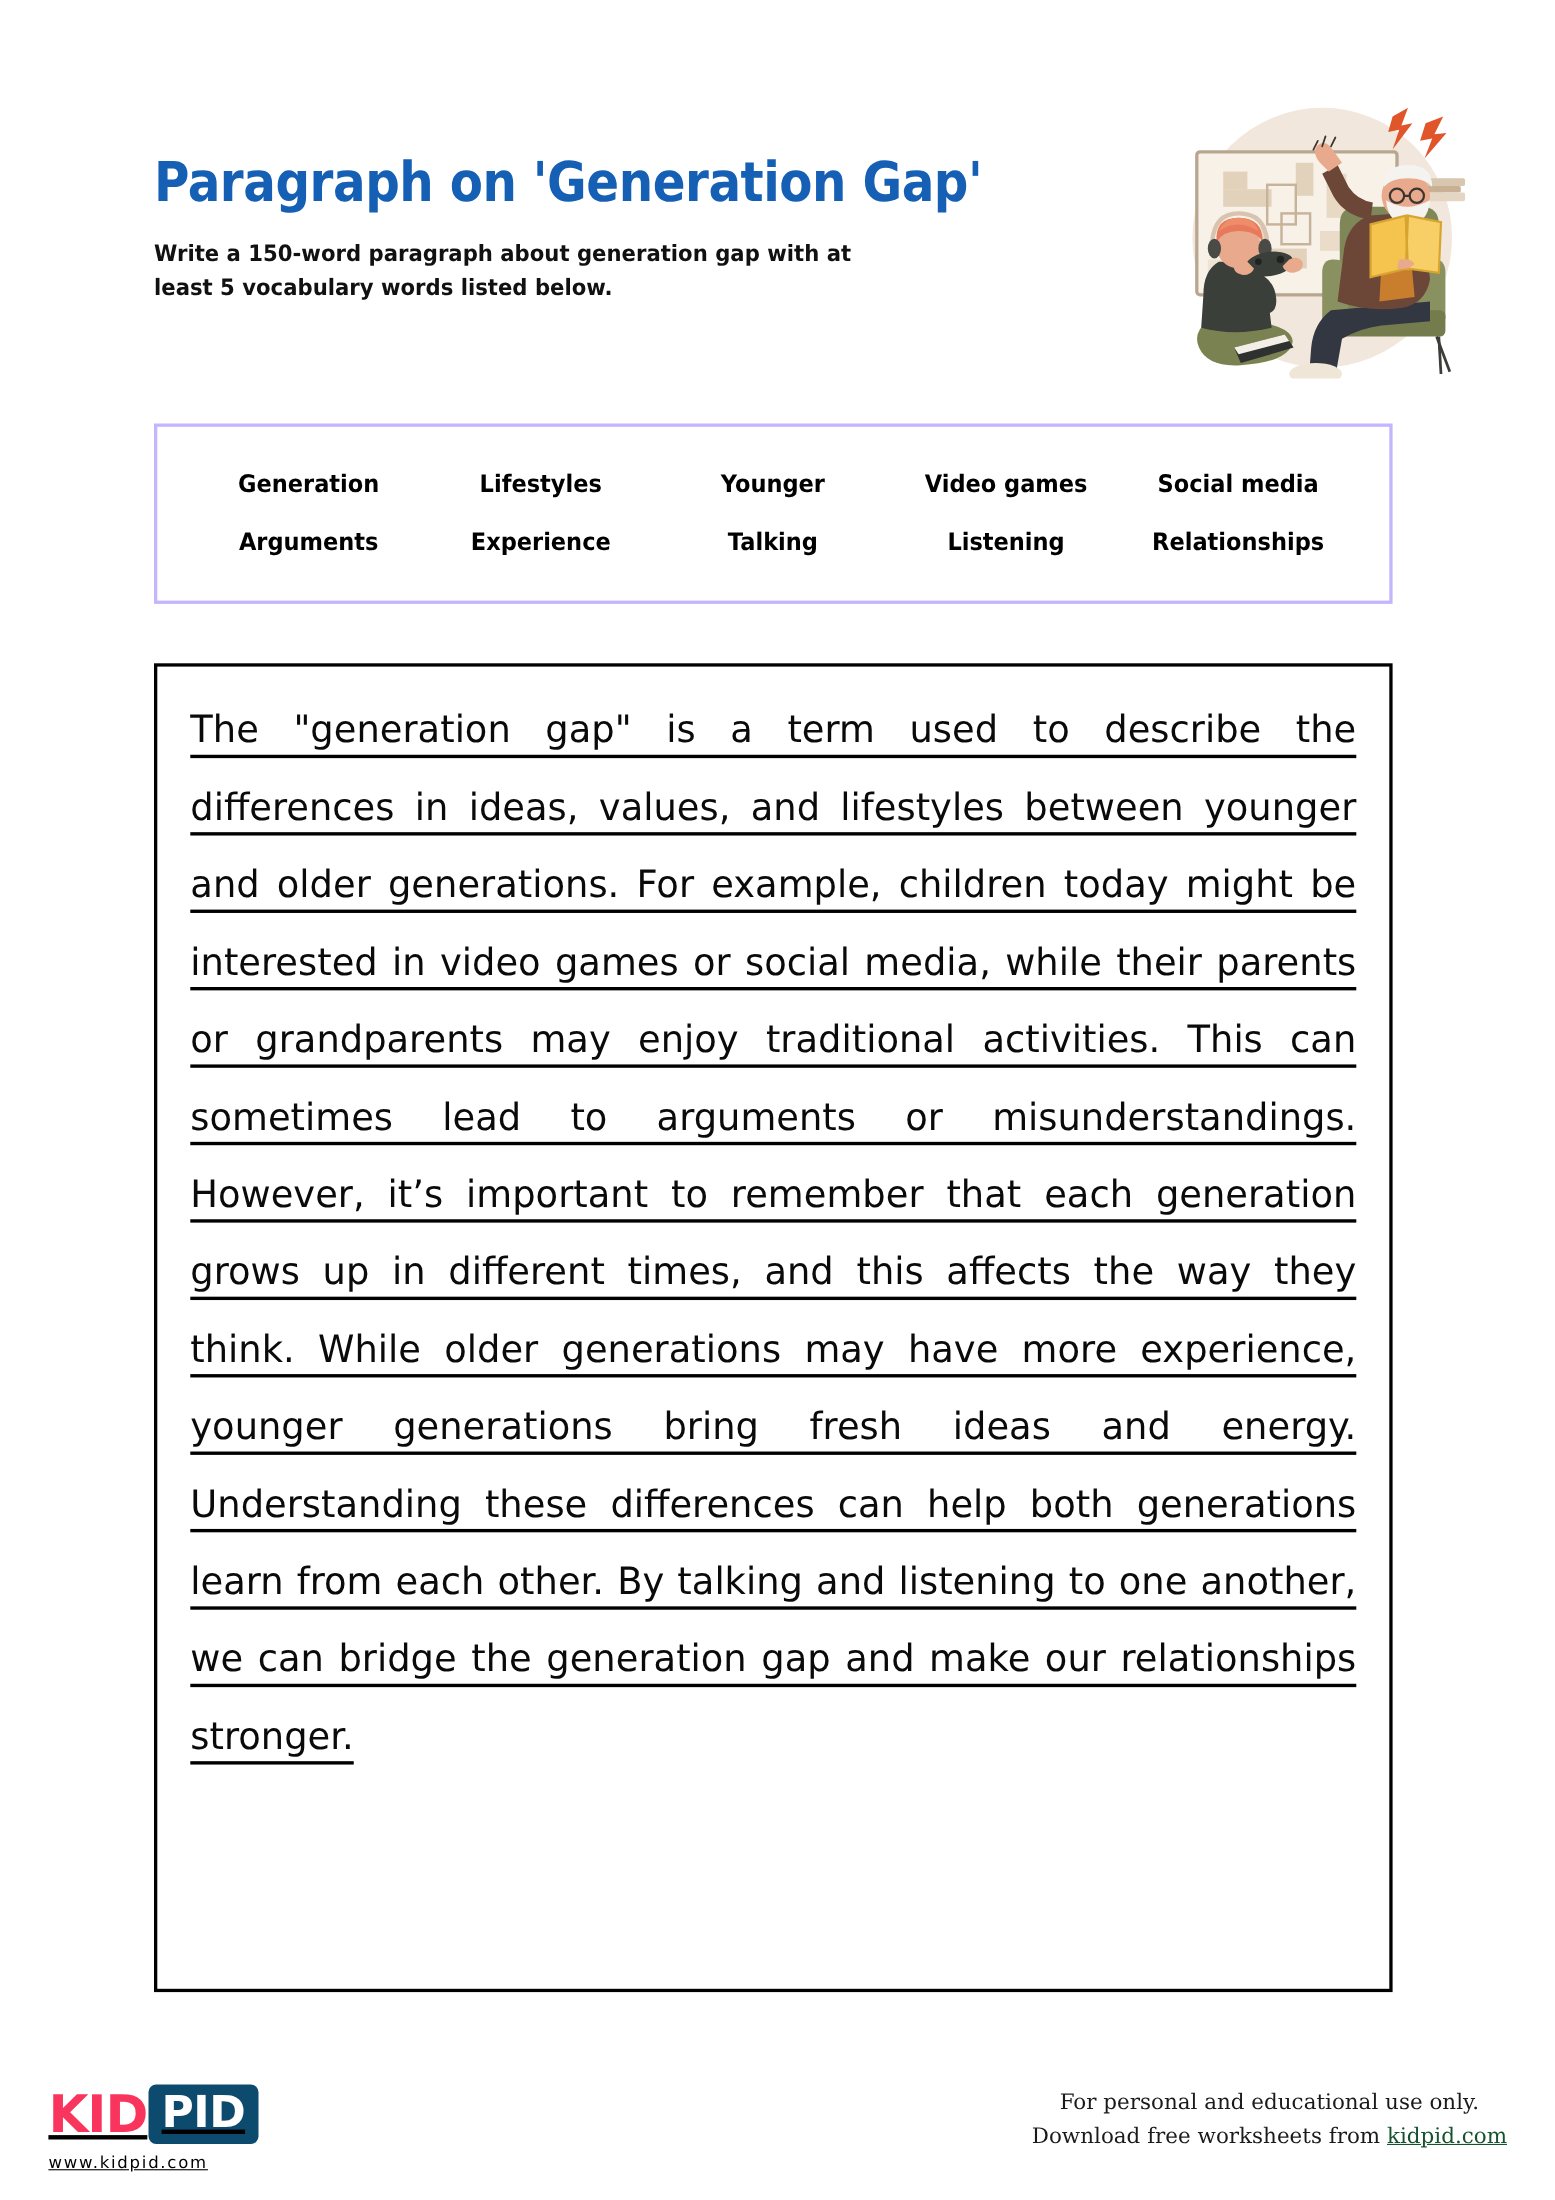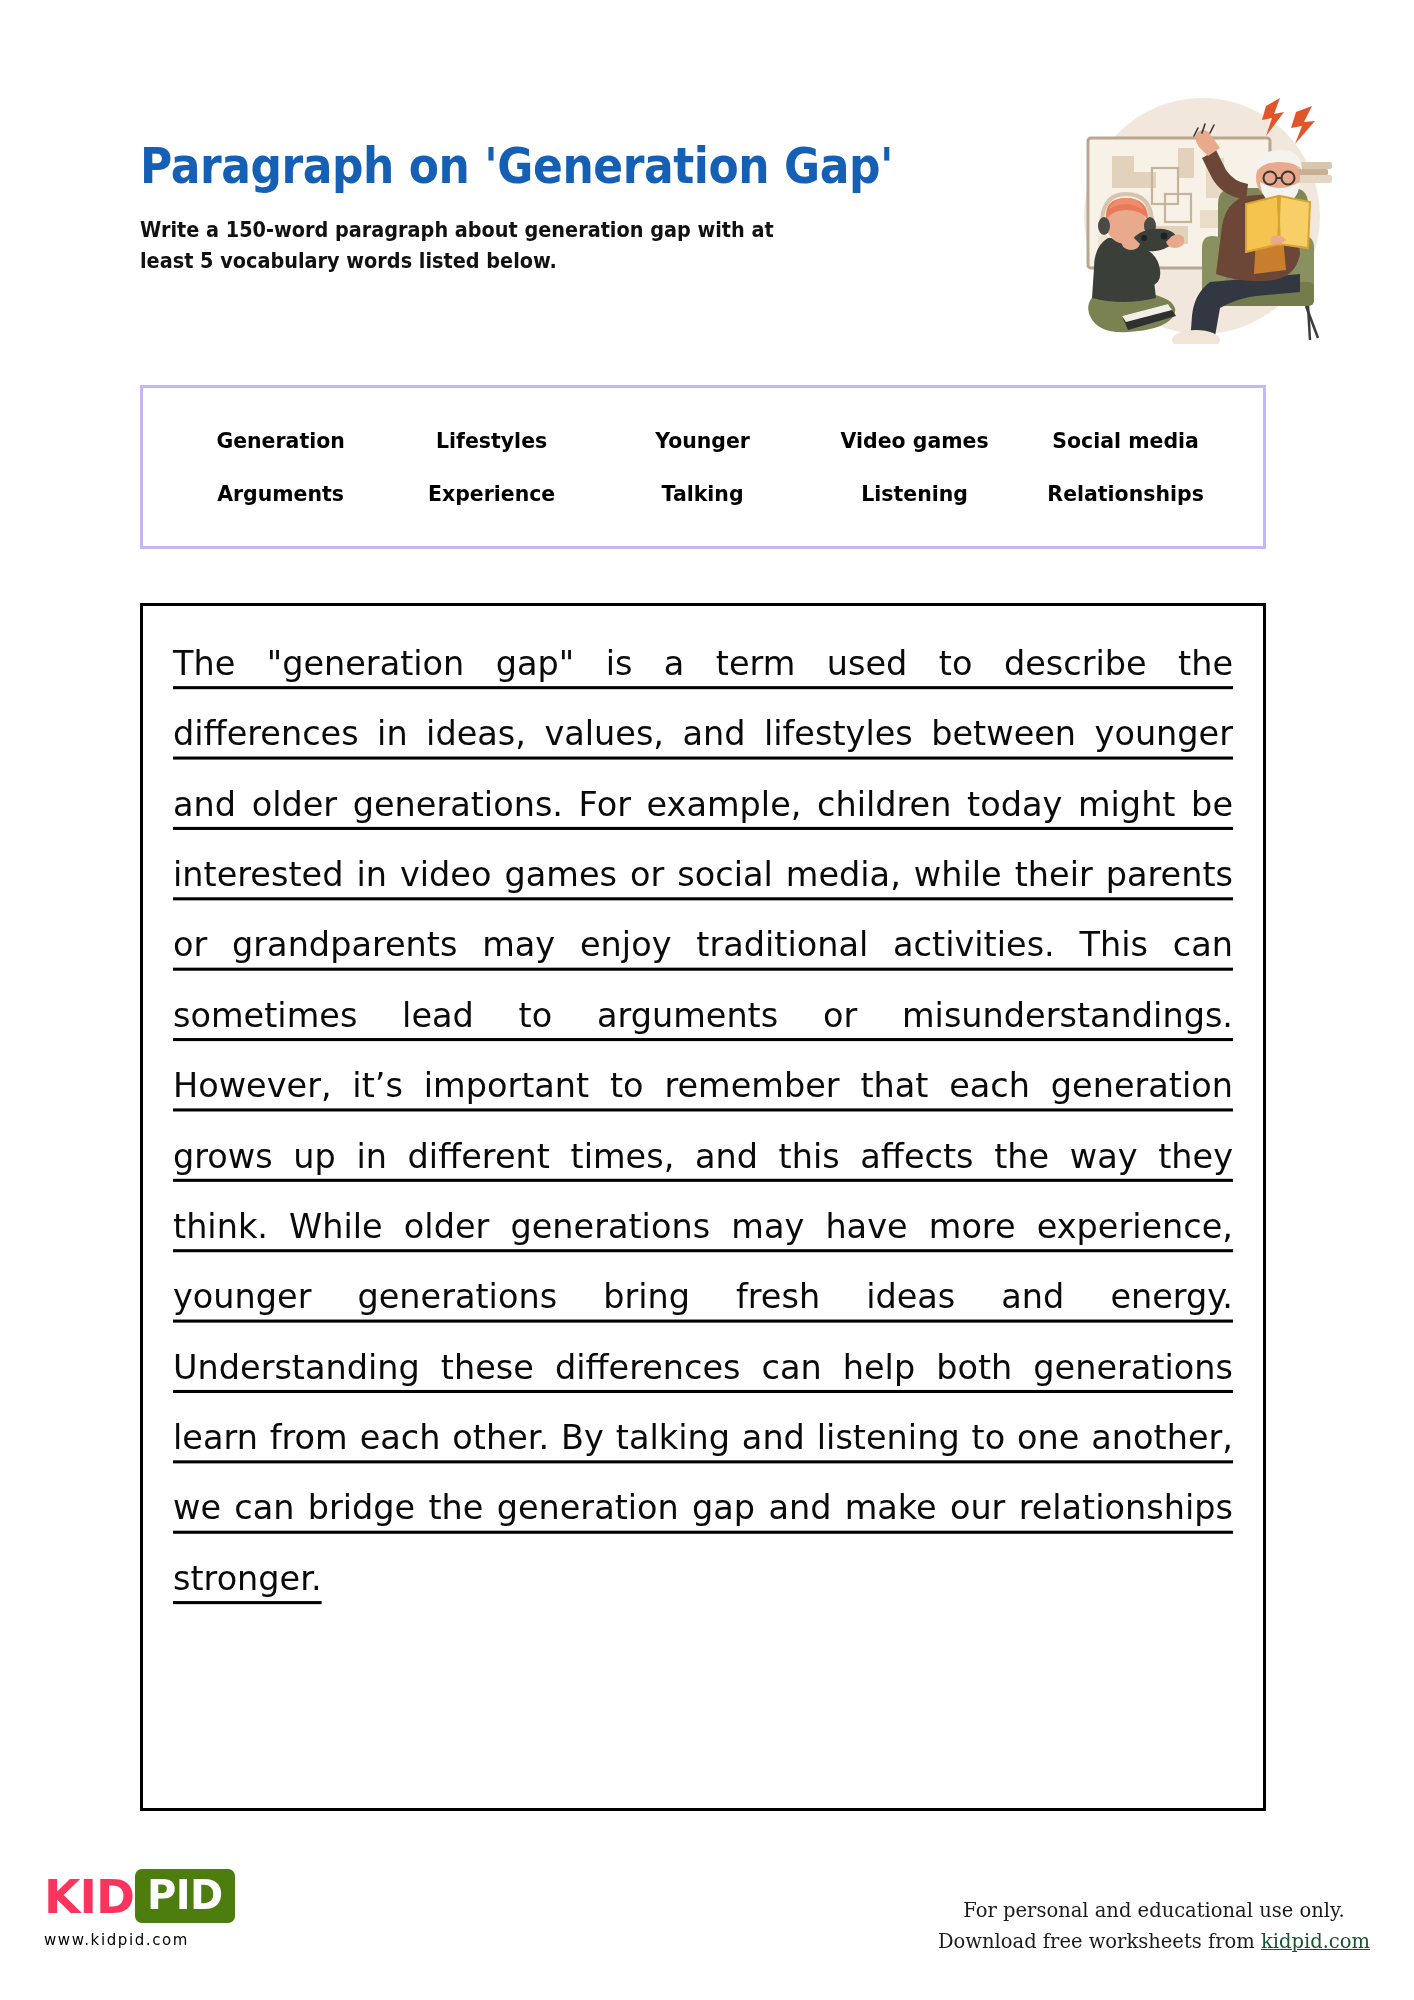--- a/index.html
+++ b/index.html
@@ -126,38 +126,39 @@
   .footer {
     position: absolute;
     left: 0;
     right: 0;
     bottom: 0;
     height: 150px;
   }
   .logo-wrap {
     position: absolute;
     left: 44px;
-    bottom: 51px;
+    bottom: 25px;
     width: 330px;
+    text-decoration: underline;
   }
   .logo-mark {
     display: flex;
     align-items: center;
     height: 54px;
   }
   .logo-kid {
     font-family: "DejaVu Sans", sans-serif;
     font-weight: 700;
     font-size: 47px;
     color: #f9355e;
     letter-spacing: -1px;
     line-height: 1;
   }
   .logo-pid {
-    background: #4d7c0f;
+    background: #0c4a6e;
     color: #ffffff;
     font-family: "DejaVu Sans", sans-serif;
     font-weight: 700;
     font-size: 40px;
     letter-spacing: -0.5px;
     line-height: 1;
     padding: 6px 12px 8px 12px;
     border-radius: 7px;
     margin-left: 1px;
   }

